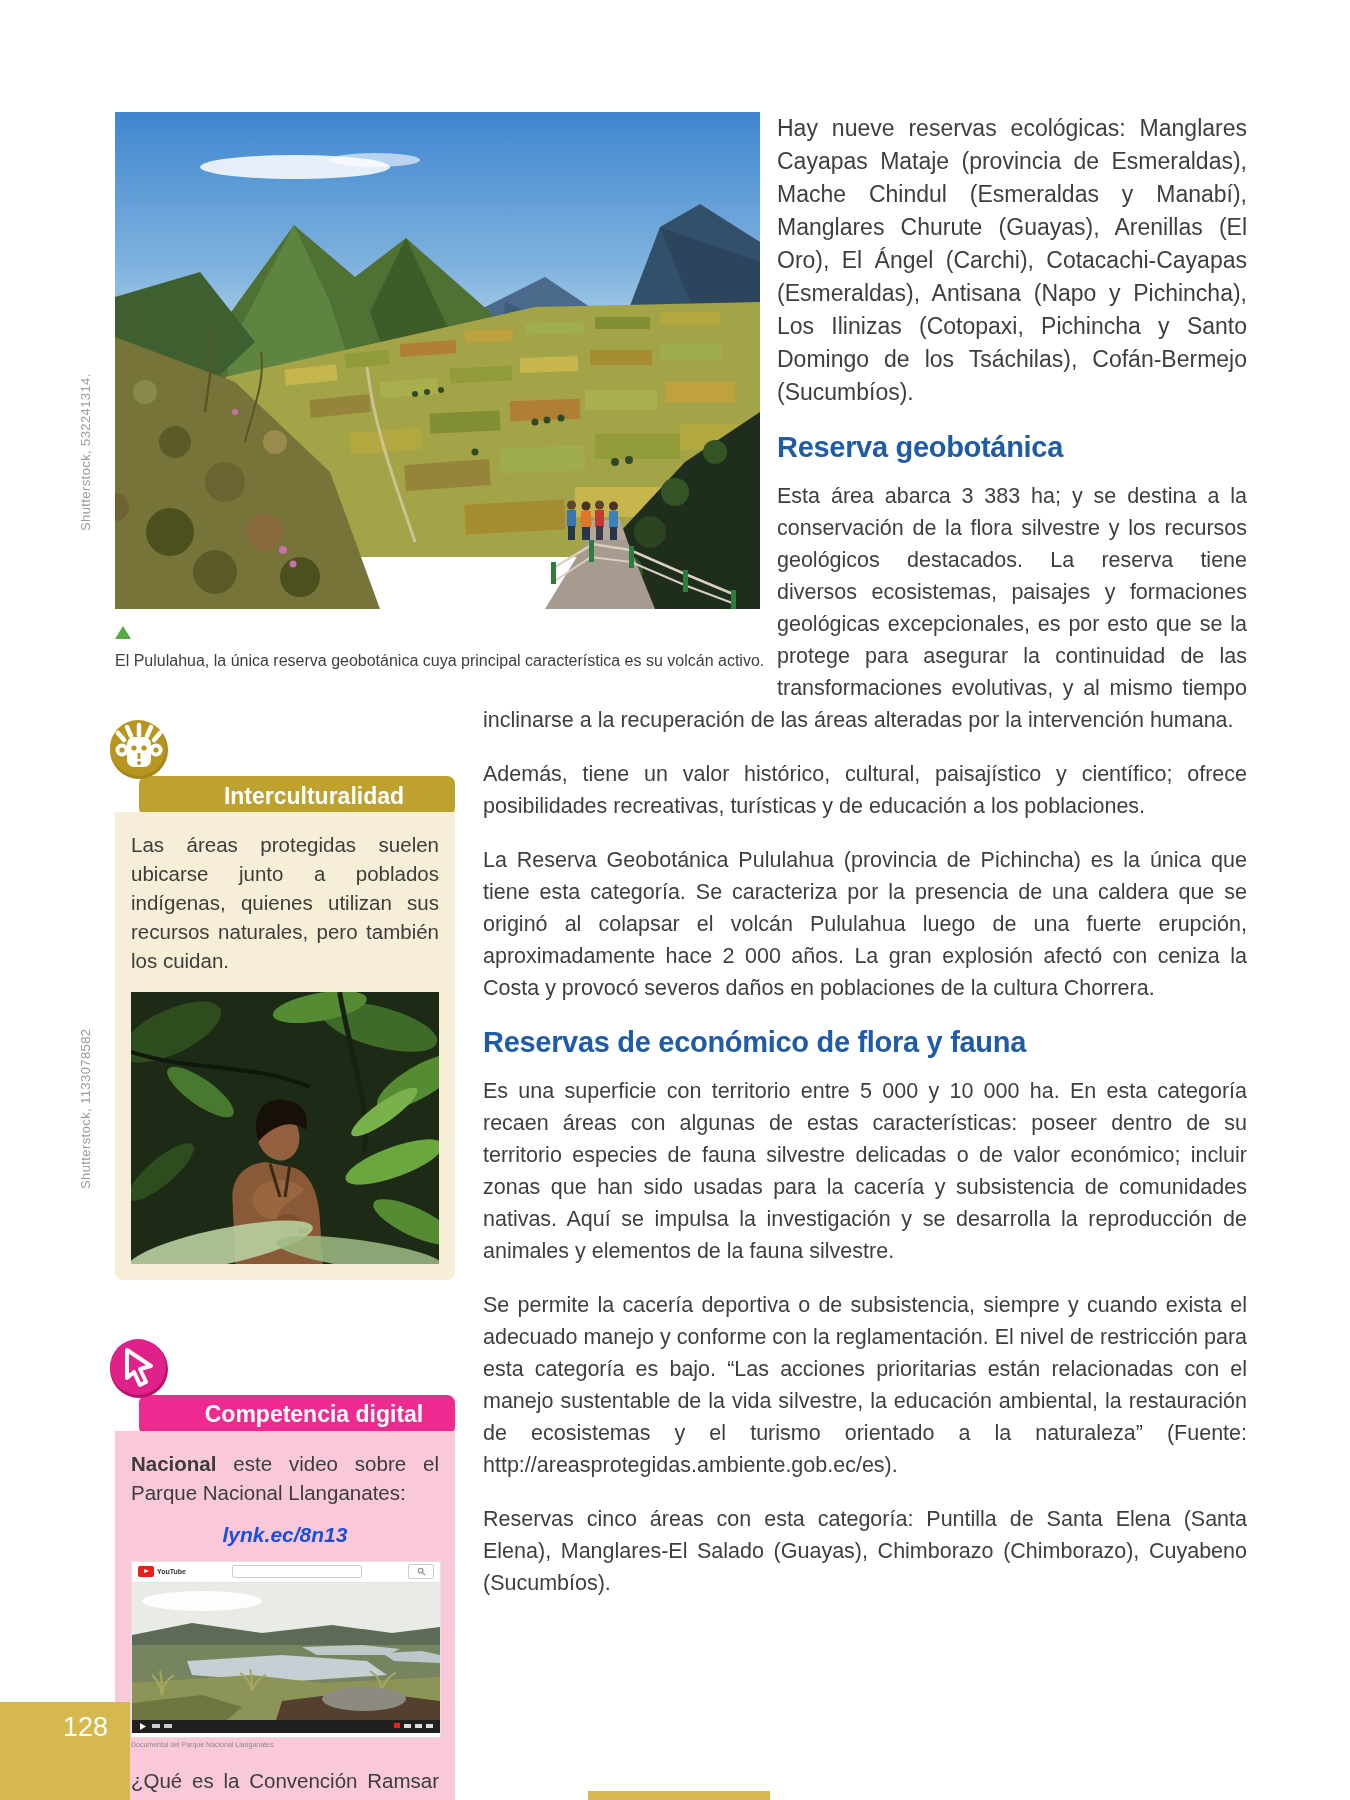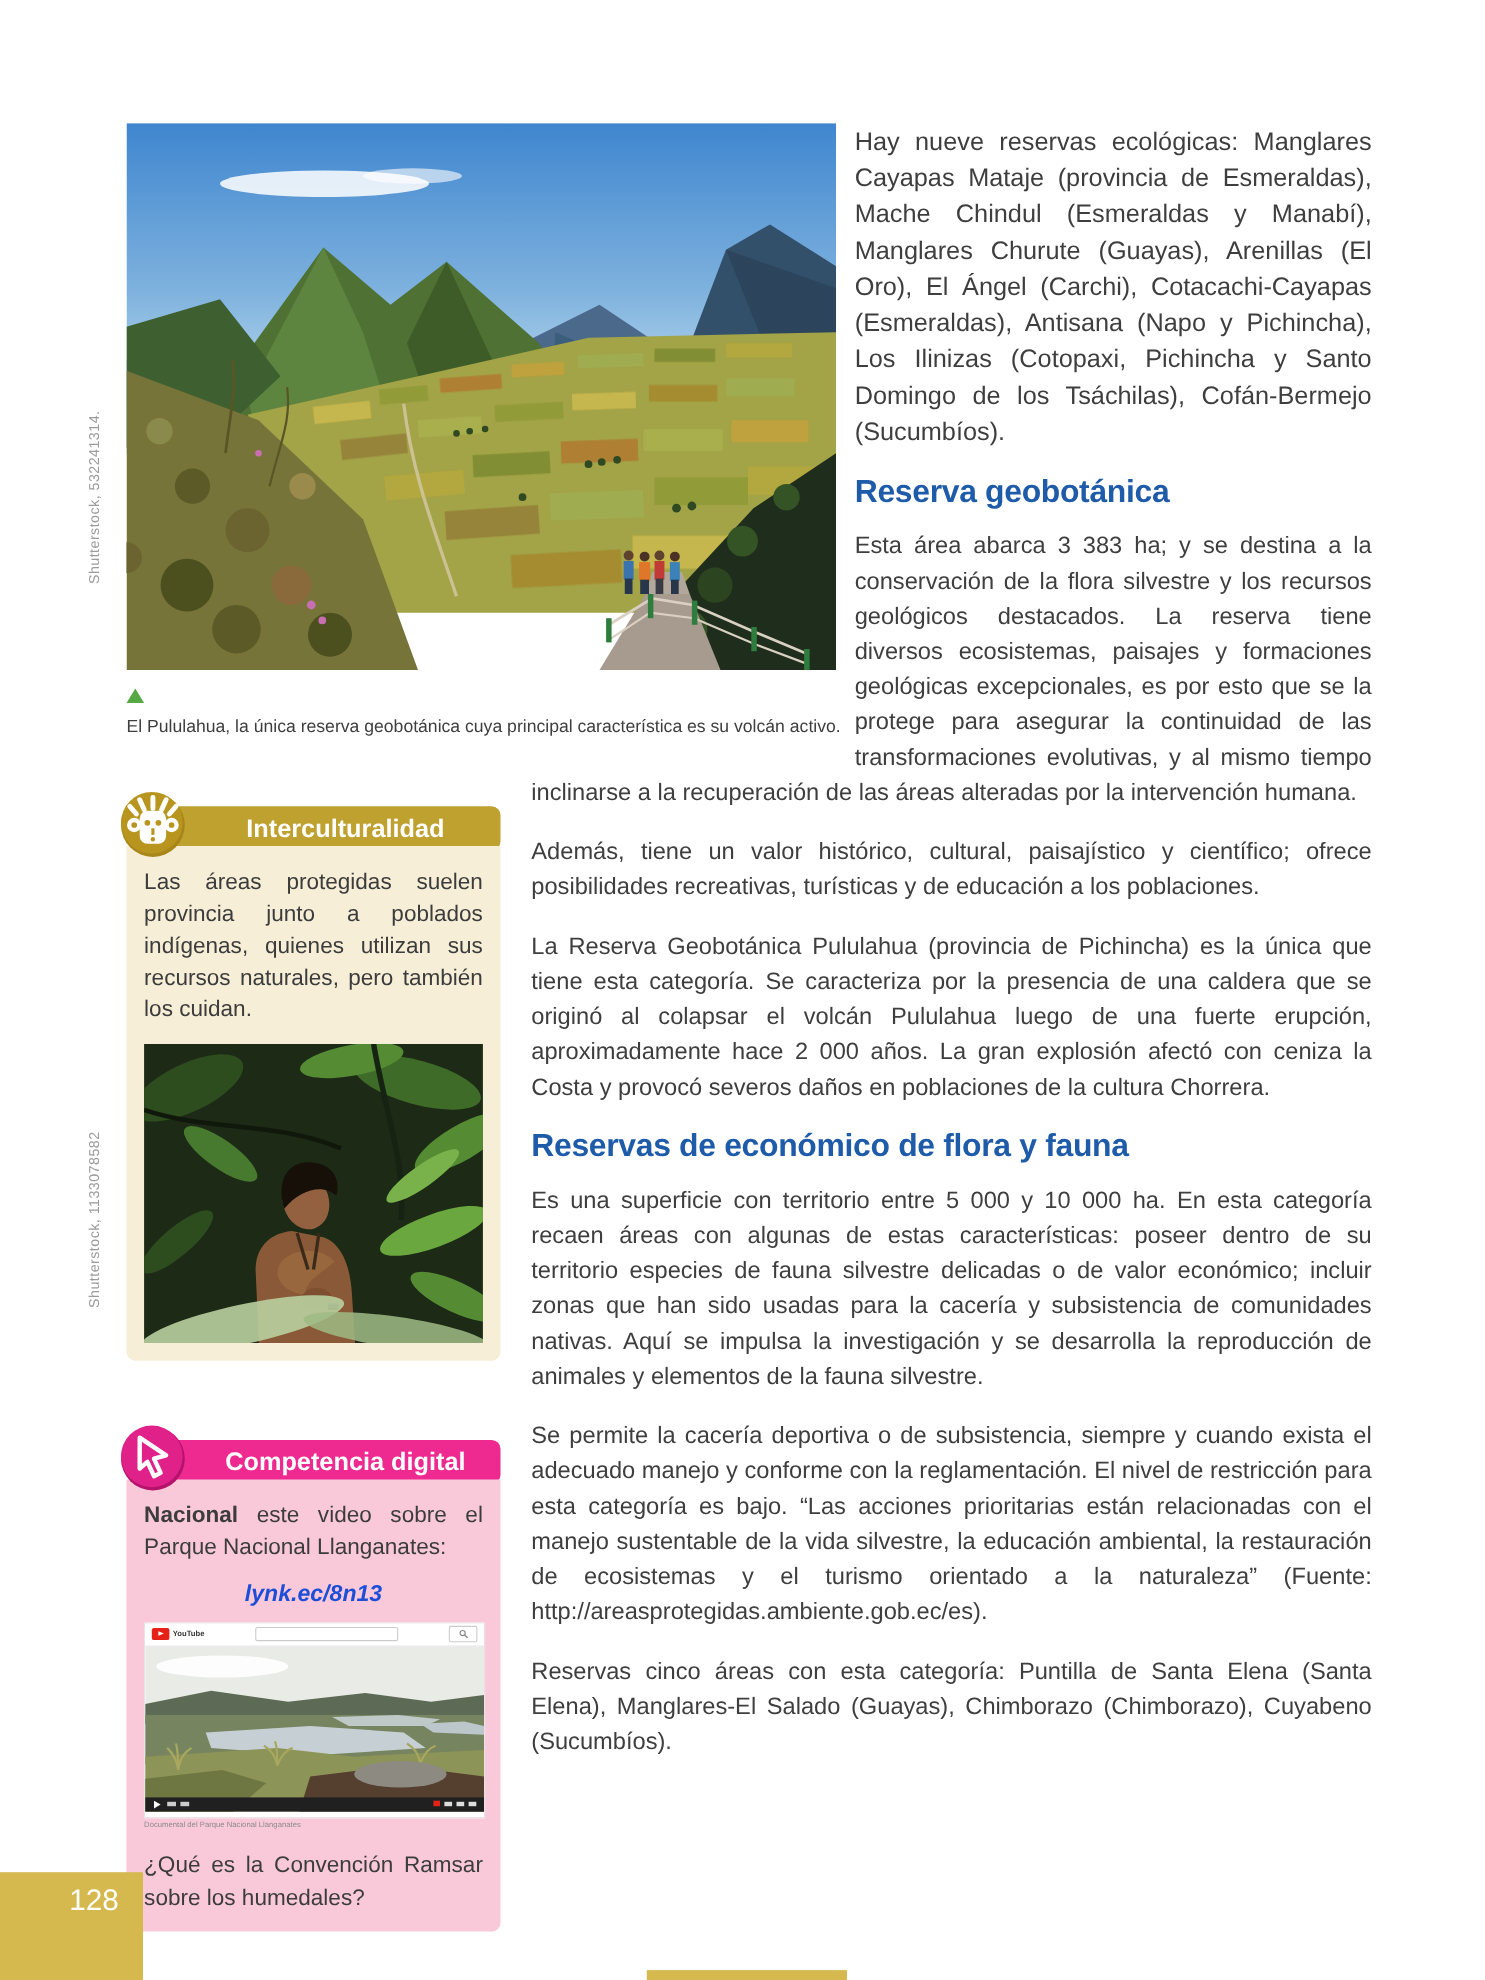--- a/index.html
+++ b/index.html
@@ -10,21 +10,21 @@
   .photo-block{float:left;width:662px;margin-bottom:20px;}
   .main-photo{width:645px;height:497px;display:block;}
   .photo-caption{display:flex;gap:12px;margin-top:14px;width:650px;font-size:16px;
                  line-height:1.25;color:#3e3e3e;align-items:flex-start;flex-direction:column;}
   .tri{width:0;height:0;border-left:8px solid transparent;border-right:8px solid transparent;
        border-bottom:13px solid #56a944;margin-top:3px;flex:0 0 auto;}
   .rail{float:left;clear:left;width:340px;margin-right:28px;margin-top:26px;}
   .box{position:relative;padding-top:16px;margin-bottom:56px;}
   .box-icon{position:absolute;top:0;left:-8px;width:64px;height:64px;z-index:3;}
   .box-bar{margin-left:24px;height:40px;border-radius:8px;display:flex;align-items:center;
-           justify-content:center;padding-left:34px;color:#fff;font-weight:bold;font-size:23px;}
+           justify-content:center;padding-left:34px;color:#fff;font-weight:bold;font-size:23px;margin-top:43px;}
   .bar-gold{background:#bfa12f;}
   .bar-pink{background:#ee2a90;}
   .box-panel{margin-top:-4px;border-radius:0 0 8px 8px;padding:18px 16px 16px 16px;}
   .panel-gold{background:#f6eed6;}
   .panel-pink{background:#f9c9da;}
   .box-panel p{margin:0;font-size:20.5px;line-height:1.42;text-align:justify;color:#3c3c3c;}
   .interc-photo{width:100%;height:272px;display:block;margin-top:16px;}
   .digital-link{display:block;margin:16px 0 14px 0;color:#1d4ed8;font-weight:bold;
                 font-style:italic;font-size:21px;cursor:pointer;text-align:center;}
   .video-thumb{width:100%;background:#fff;border:1px solid #e8dfe4;}
@@ -212,21 +212,21 @@
           <rect x="20" y="20" width="24" height="30" rx="7" fill="#ffffff"></rect>
           <circle cx="27" cy="31" r="2.6" fill="#b8951f"></circle>
             <circle cx="37" cy="31" r="2.6" fill="#b8951f"></circle>
           <rect x="30.6" y="36" width="2.8" height="6" fill="#b8951f"></rect>
           <circle cx="32" cy="46" r="2" fill="#b8951f"></circle>
         </svg>
         <div class="box-bar bar-gold">
           <span>Interculturalidad</span>
         </div>
         <div class="box-panel panel-gold">
-          <p>Las áreas protegidas suelen provincia junto a poblados indígenas, quienes utilizan sus recursos naturales, pero también los cuidan.</p>
+          <p>Las áreas protegidas suelen ubicarse junto a poblados indígenas, quienes utilizan sus recursos naturales, pero también los cuidan.</p>
           <svg class="interc-photo" viewBox="0 0 310 272" preserveAspectRatio="none">
             <rect width="310" height="272" fill="#1c2a16"></rect>
             <g>
               <ellipse cx="40" cy="40" rx="55" ry="22" fill="#2e4d1f" transform="rotate(-25 40 40)"></ellipse>
               <ellipse cx="250" cy="35" rx="60" ry="20" fill="#3f6b28" transform="rotate(15 250 35)"></ellipse>
               <ellipse cx="290" cy="90" rx="48" ry="16" fill="#548b33" transform="rotate(-30 290 90)"></ellipse>
               <ellipse cx="70" cy="100" rx="40" ry="13" fill="#477a2e" transform="rotate(35 70 100)"></ellipse>
               <ellipse cx="190" cy="15" rx="48" ry="14" fill="#548b33" transform="rotate(-10 190 15)"></ellipse>
               <ellipse cx="265" cy="170" rx="52" ry="15" fill="#6aa83f" transform="rotate(-20 265 170)"></ellipse>
               <ellipse cx="285" cy="230" rx="45" ry="14" fill="#548b33" transform="rotate(25 285 230)"></ellipse>

